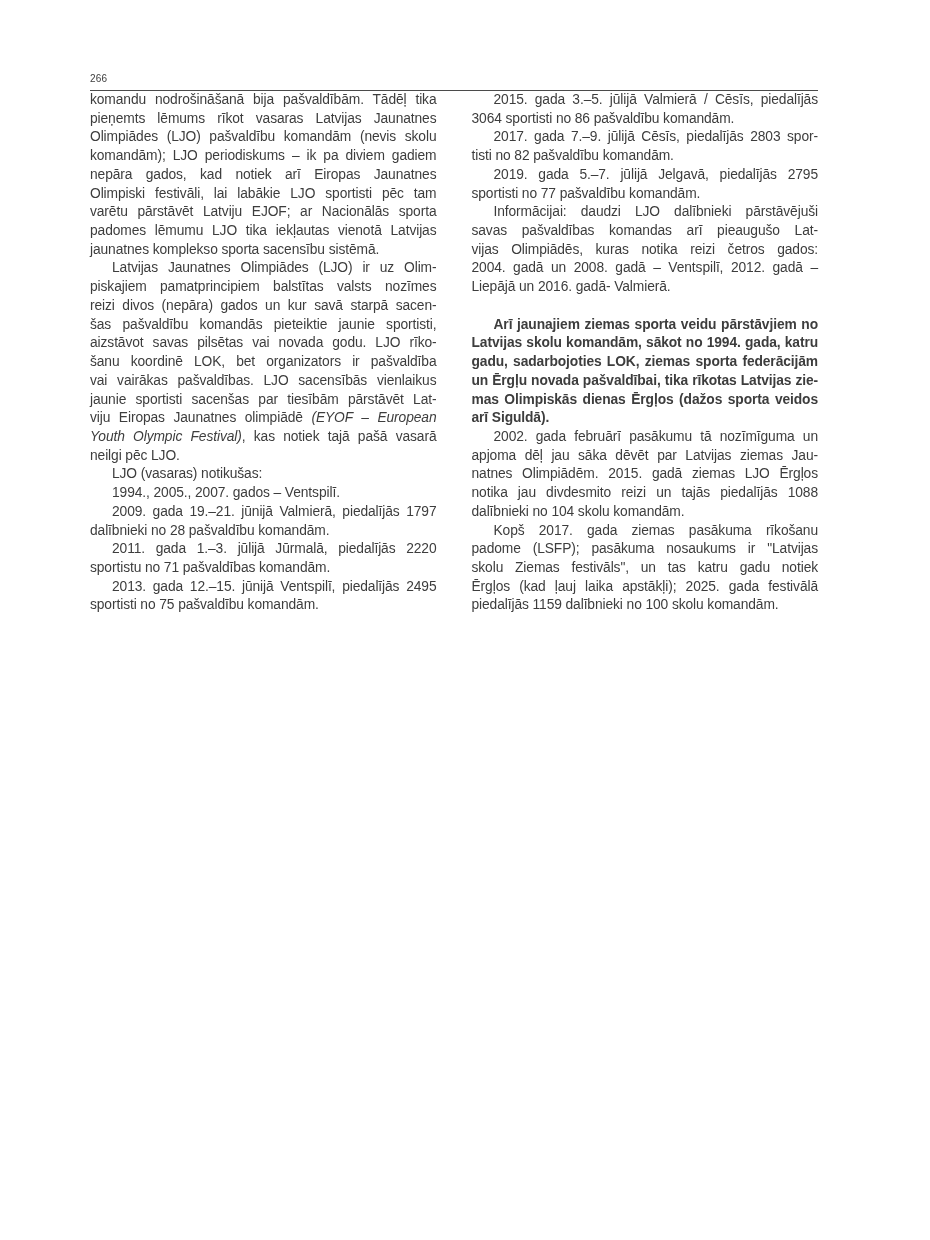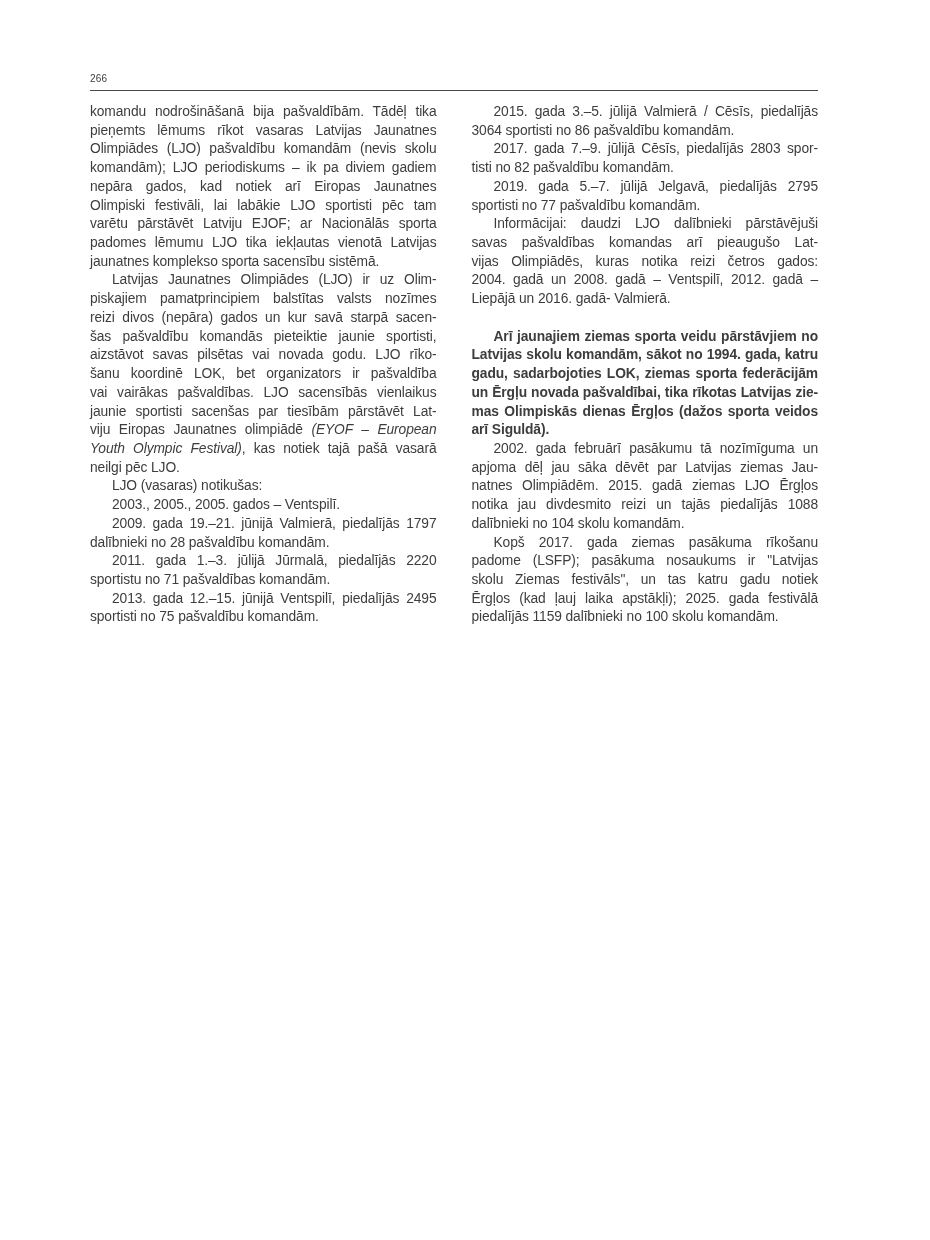--- a/index.html
+++ b/index.html
@@ -20,21 +20,21 @@
   }
   .rule {
     width: 728px;
     height: 0;
     border-top: 1.4px solid #4b4b4b;
   }
   .columns {
     display: flex;
     gap: 35px;
     width: 728px;
-    margin-top: 12px;
+    margin-top: 0;
   }
   .col {
     width: 354px;
     font-size: 13.8px;
     line-height: 18.72px;
     letter-spacing: -0.1px;
   }
   .para { margin: 0; }
   .para.gap { margin-top: 18.72px; font-weight: bold; }
   .ln {
@@ -80,21 +80,21 @@
         <div class="ln">jaunie sportisti sacenšas par tiesībām pārstāvēt Lat-</div>
         <div class="ln"><span>viju Eiropas Jaunatnes olimpiādē </span><i>(EYOF – European</i></div>
         <div class="ln"><i>Youth Olympic Festival)</i><span>, kas notiek tajā pašā vasarā</span></div>
         <div class="ln last">neilgi pēc LJO.</div>
       </div>
 
       <div class="para">
           <div class="ln ind last">LJO (vasaras) notikušas:</div>
         </div>
       <div class="para">
-          <div class="ln ind last">2003., 2005., 2005. gados – Ventspilī.</div>
+          <div class="ln ind last">1994., 2005., 2007. gados – Ventspilī.</div>
         </div>
       <div class="para">
           <div class="ln ind">2009. gada 19.–21. jūnijā Valmierā, piedalījās 1797</div>
           <div class="ln last">dalībnieki no 28 pašvaldību komandām.</div>
         </div>
       <div class="para">
           <div class="ln ind">2011. gada 1.–3. jūlijā Jūrmalā, piedalījās 2220</div>
           <div class="ln last">sportistu no 71 pašvaldības komandām.</div>
         </div>
       <div class="para">

